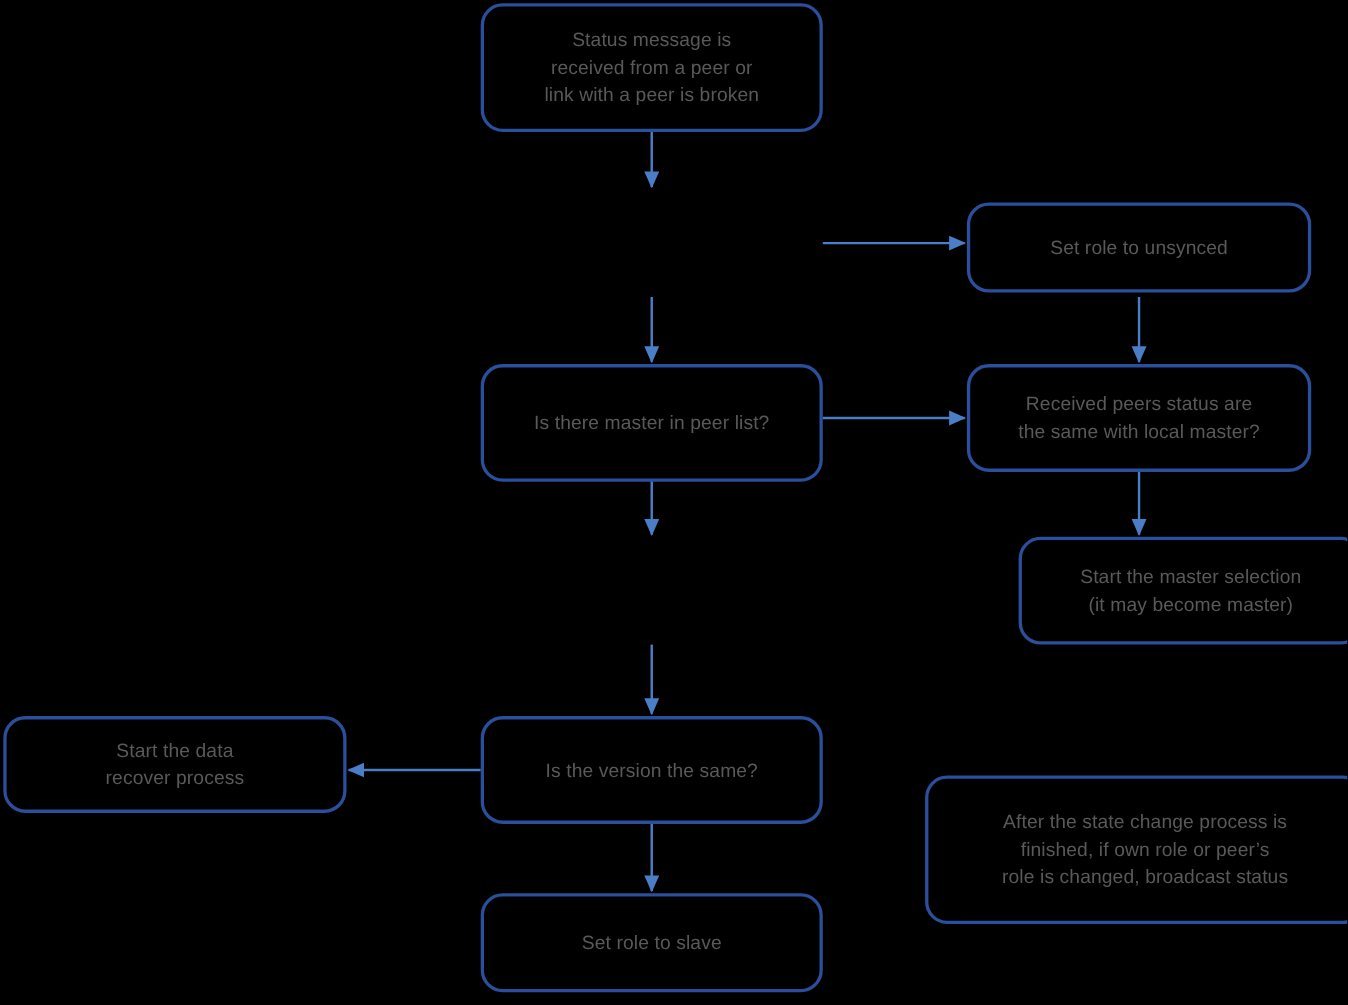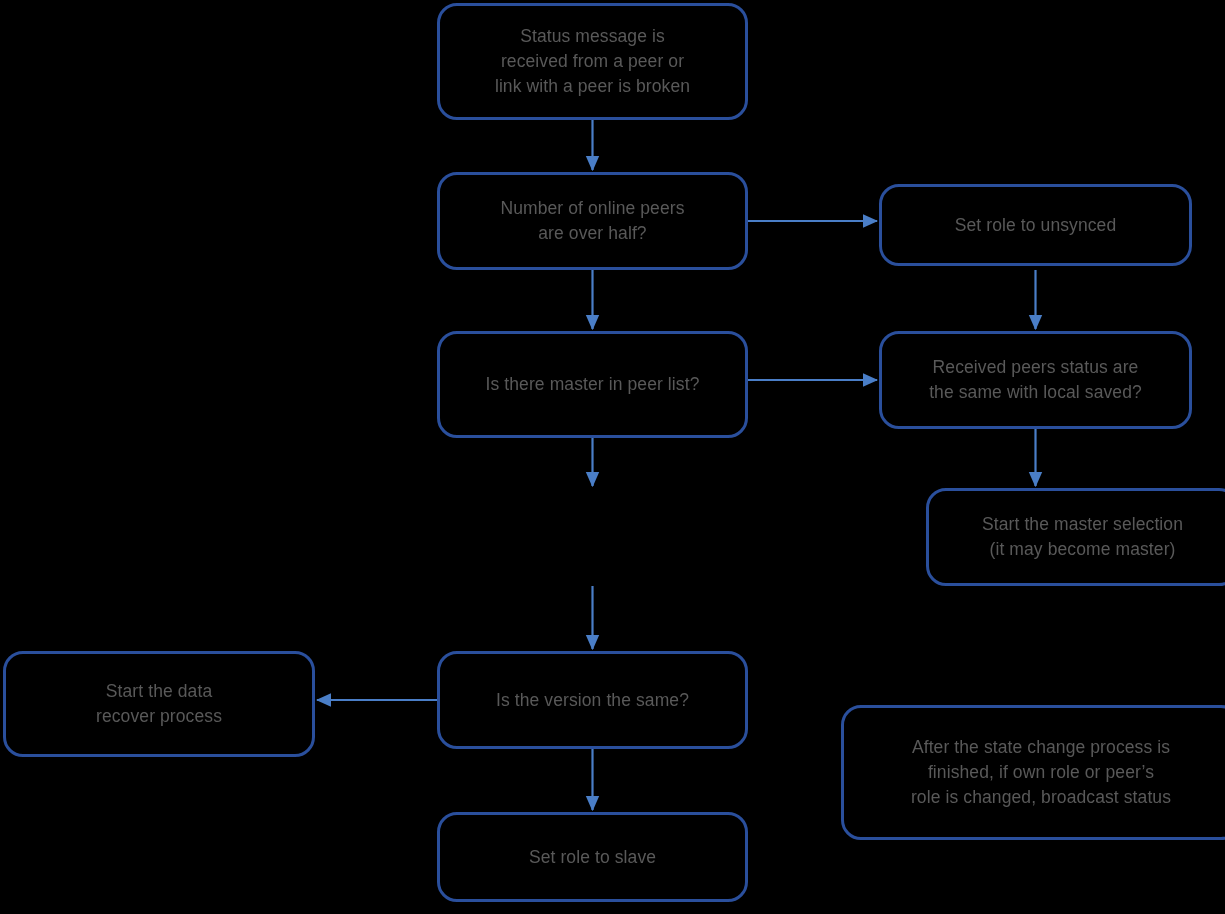--- a/index.html
+++ b/index.html
@@ -79,49 +79,45 @@
 
     <line x1="592.5" y1="749" x2="592.5" y2="810" stroke="#4a7ec7" stroke-width="2.2" marker-end="url(#arrow)"></line>
   </svg>
 
   <div class="node" style="left:437px; top:3px; width:311px; height:117px;">
     <span class="label">Status message is
 received from a peer or
 link with a peer is broken</span>
   </div>
 
-  <div class="node" style="left:437px; top:172px; width:311px; height:98px;">
-    <span class="label">Number of online peers
-are over half?</span>
-  </div>
 
   <div class="node" style="left:879px; top:172px; width:313px; height:82px;margin-top:12px;">
     <span class="label">Set role to unsynced</span>
   </div>
 
   <div class="node" style="left:437px; top:331px; width:311px; height:107px;">
     <span class="label">Is there master in peer list?</span>
   </div>
 
   <div class="node" style="left:879px; top:331px; width:313px; height:98px;">
     <span class="label">Received peers status are
-the same with local saved?</span>
+the same with local master?</span>
   </div>
 
 
   <div class="node" style="left:879px; top:488px; width:313px; height:98px;margin-left:47px;">
     <span class="label">Start the master selection
 (it may become master)</span>
   </div>
 
   <div class="node" style="left:437px; top:651px; width:311px; height:98px;">
     <span class="label">Is the version the same?</span>
   </div>
 
-  <div class="node" style="left:3px; top:651px; width:312px; height:106px;align-items:center;">
+  <div class="node" style="left:3px; top:651px; width:312px; height:88px;align-items:center;">
     <span class="label">Start the data
 recover process</span>
   </div>
 
   <div class="node" style="left:841px; top:705px; width:400px; height:135px;">
     <span class="label">After the state change process is
 finished, if own role or peer’s
 role is changed, broadcast status</span>
   </div>
 

